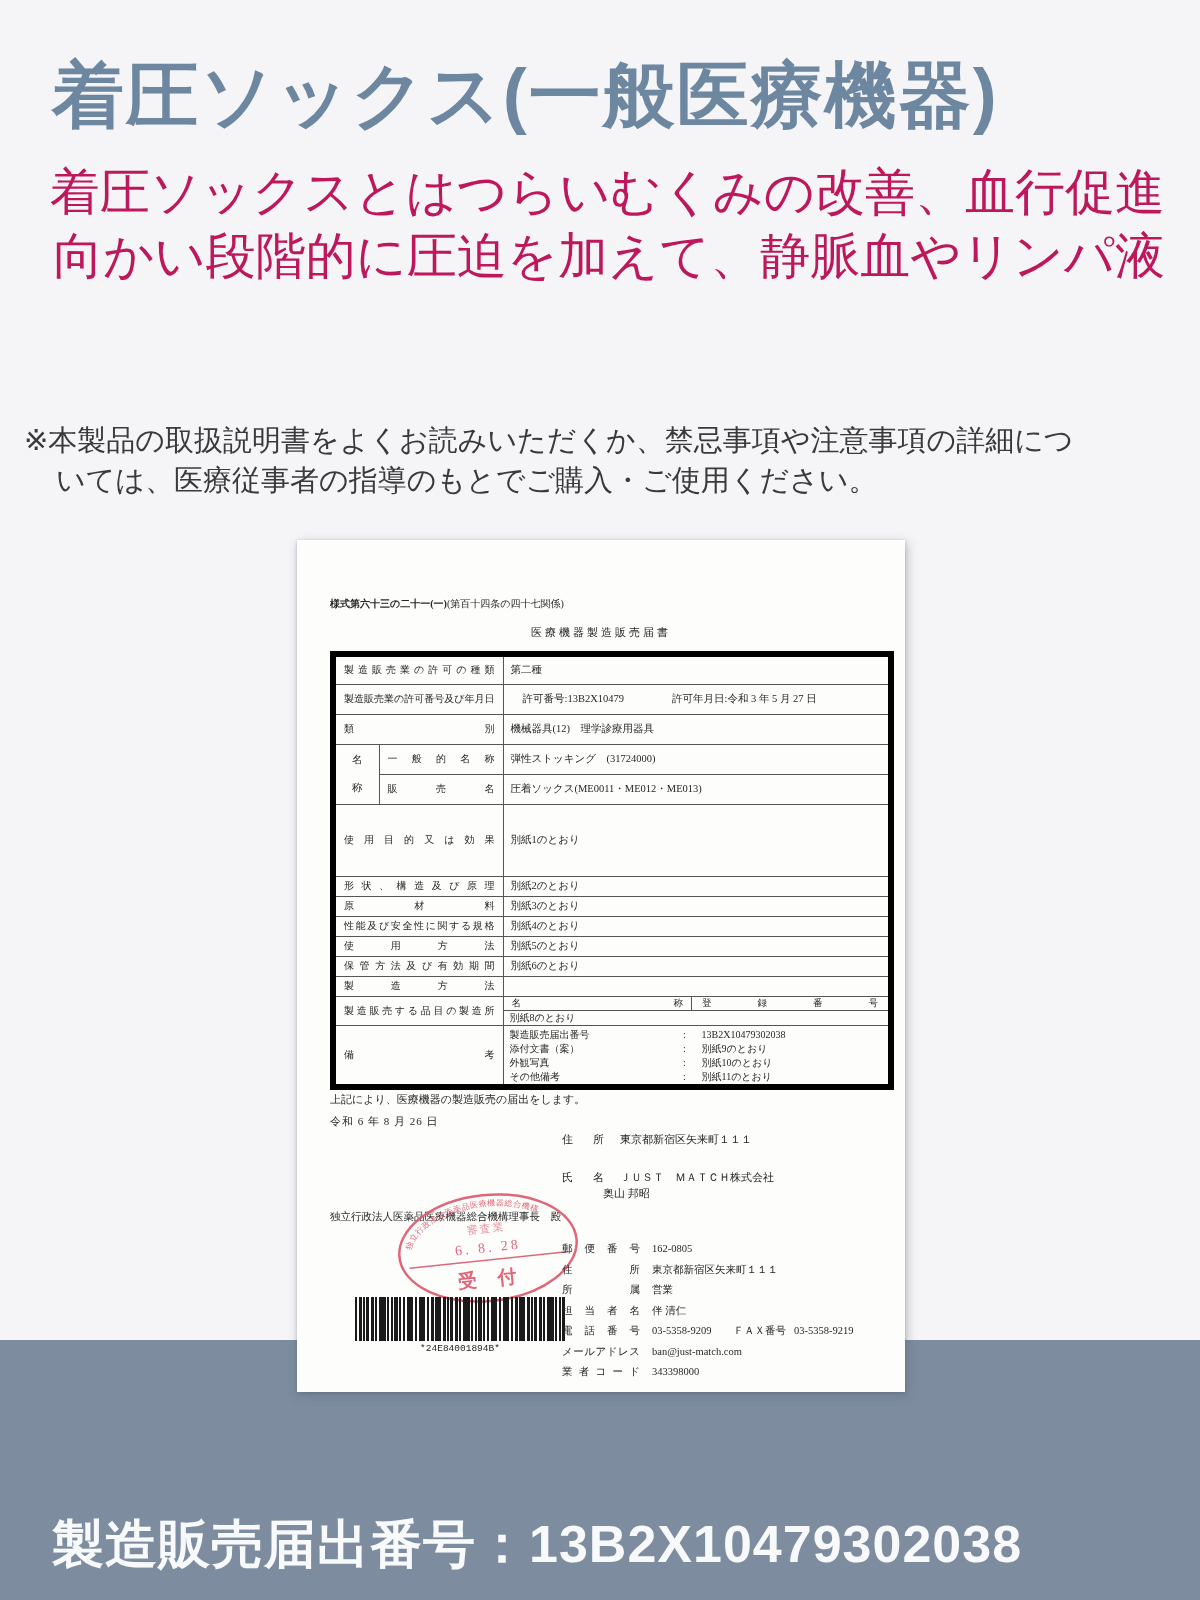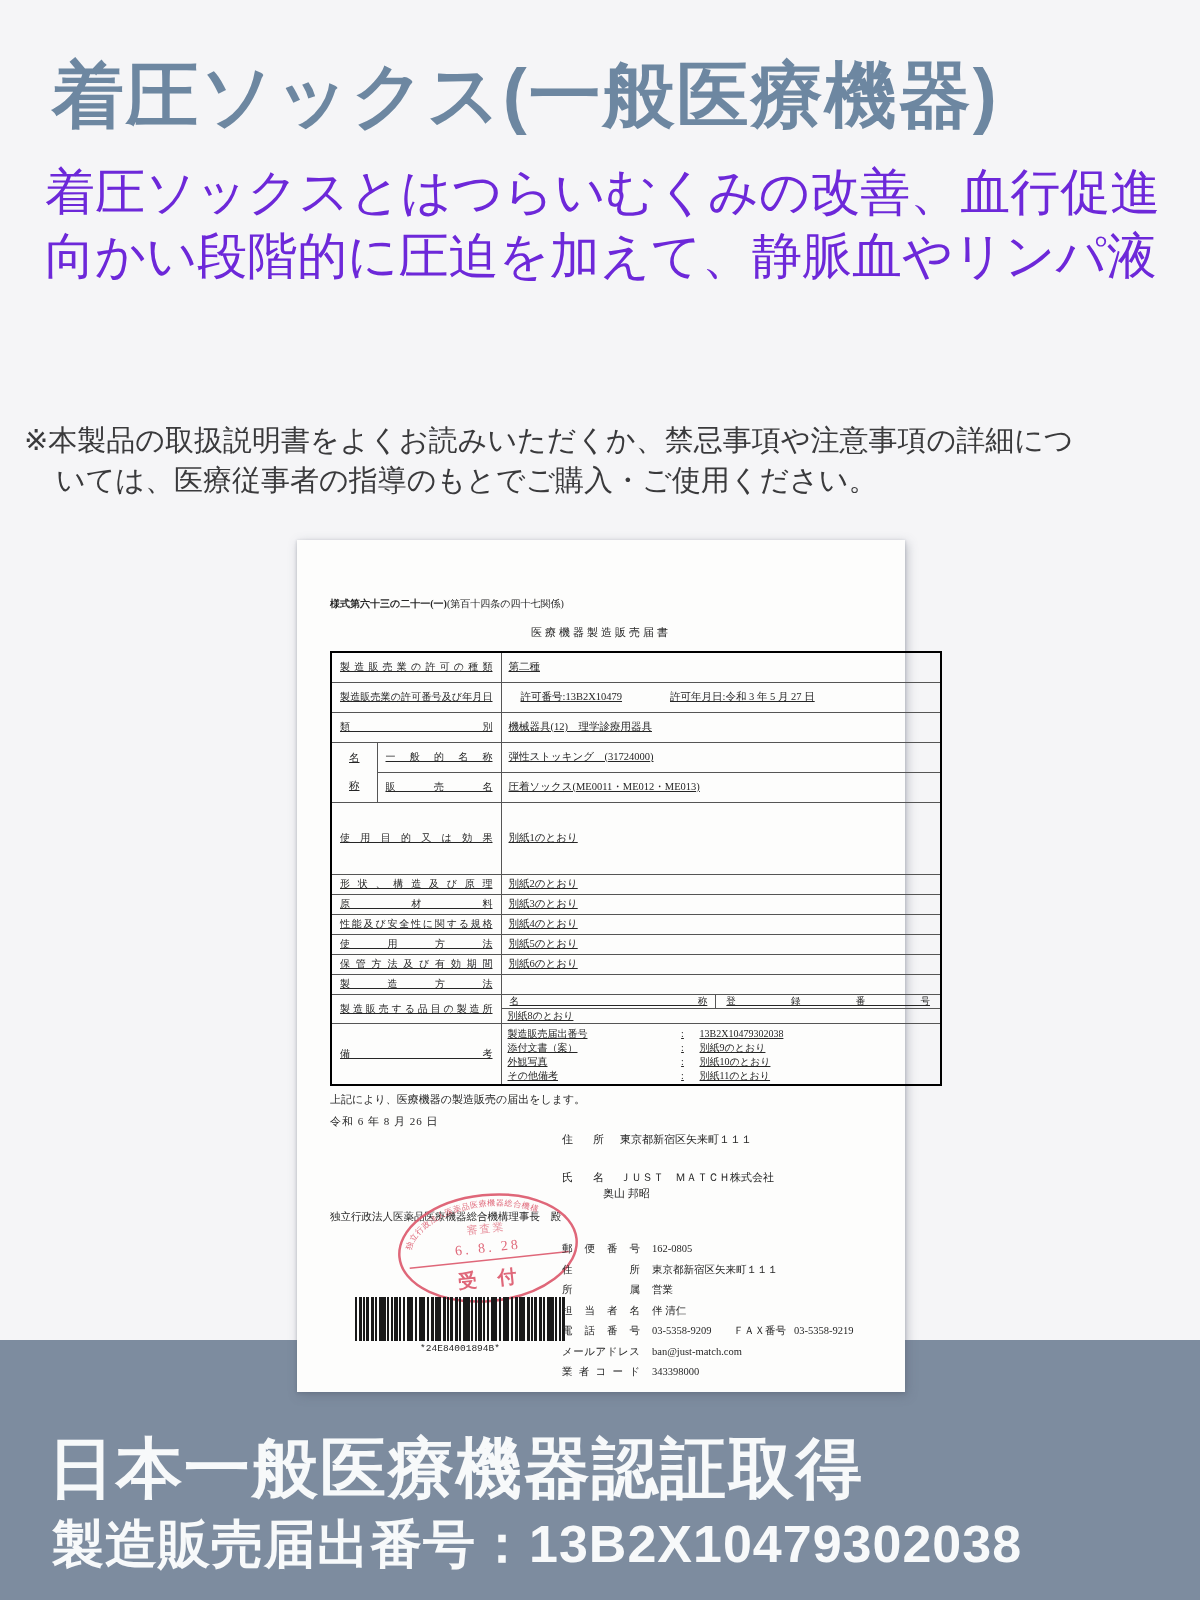--- a/index.html
+++ b/index.html
@@ -11,21 +11,21 @@
   .canvas{position:absolute;inset:0;}
 
   
   .page-title{
     position:absolute;left:52px;top:48px;margin:0;
     font-size:72px;font-weight:700;letter-spacing:2px;
     color:#6d87a1;white-space:nowrap;
   }
   .intro{
     position:absolute;left:45px;top:160px;width:1120px;
-    font-size:50px;line-height:64px;font-weight:500;color:#6d28d9;
+    font-size:50px;line-height:64px;font-weight:500;color:#be185d;text-align:right;
   }
   .intro div{white-space:nowrap;}
   .note{
     position:absolute;left:24px;top:420px;width:1140px;
     font-size:29px;line-height:40px;color:#3a3a3c;font-weight:500;
   }
   .note .nl1{white-space:nowrap;}
   .note .nl2{padding-left:32px;white-space:nowrap;}
 
   
@@ -35,25 +35,24 @@
     box-shadow:2px 3px 10px rgba(80,90,105,.35),0 1px 3px rgba(80,90,105,.3);
     font-family:"Liberation Serif","DejaVu Serif",serif;
     color:#262626;
   }
   .form-code{position:absolute;left:33px;top:57px;font-size:10px;white-space:nowrap;}
   .form-code .b{font-weight:bold;}
   .doc-title{position:absolute;left:0;right:0;top:85px;text-align:center;
     font-size:11px;letter-spacing:3px;}
 
   table.form-table{
-    position:absolute;left:33px;top:111px;width:612px;
+    position:absolute;left:33px;top:111px;width:564px;
     border-collapse:collapse;table-layout:fixed;
-    border:2px solid #000000;
+    border:6px solid #000000;
     font-size:10.5px;
-    text-decoration:underline;
   }
   col.c1{width:46px;}col.c2{width:124px;}col.c3{width:auto;}
   .form-table td{border:1px solid #555;padding:0 8px;vertical-align:middle;}
   tr.h30{height:30px;}tr.h72{height:72px;}tr.h20{height:20px;}tr.h62{height:62px;}tr.h28{height:28px;}
   td.lb{font-size:10px;text-align:justify;text-align-last:justify;}
   td.vl{font-size:10.5px;padding-left:7px;}
   td.p0{padding:0;}
   td.grp{text-align:center;text-align-last:center;padding:0;}
   .grp-in{display:flex;flex-direction:column;justify-content:space-around;height:56px;}
   .pair1{margin-left:12px;}
@@ -281,17 +280,16 @@
         <span class="jlabel w78">メールアドレス</span><span>ban@just-match.com</span>
       </div>
       <div class="ct-row">
         <span class="jlabel w78">業者コード</span><span>343398000</span>
       </div>
     </div>
 
   </div>
 
   <div class="footer">
-    <div class="f1">日本一般医療機器認証取得</div>
     <div class="f2">製造販売届出番号：13B2X10479302038</div>
   </div>
 
 </div>
 
 </body></html>

